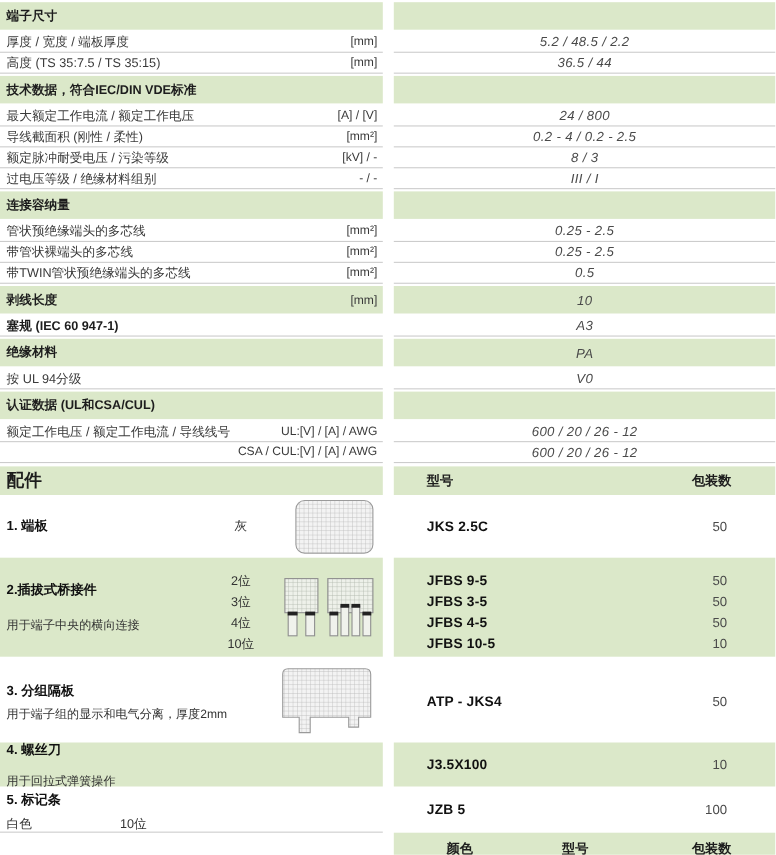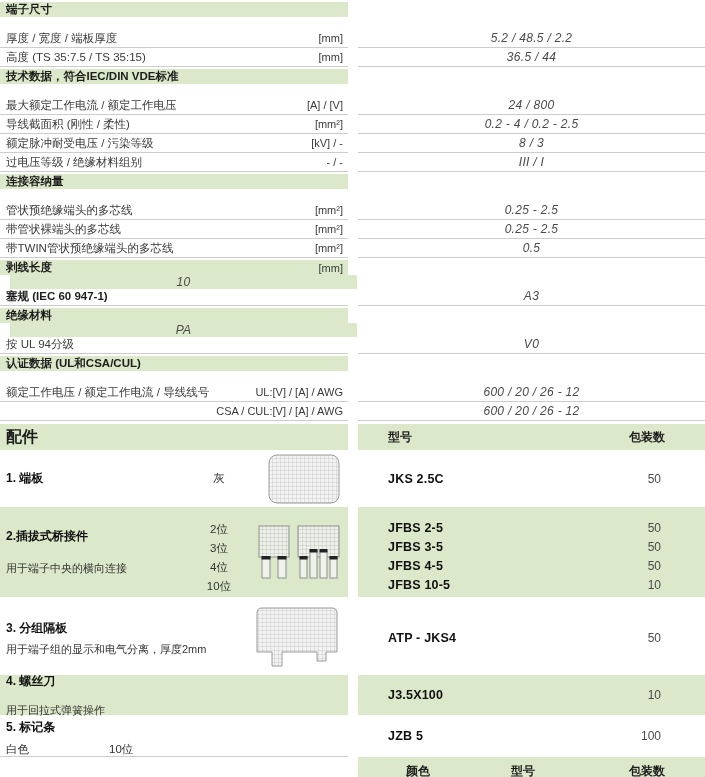--- a/index.html
+++ b/index.html
@@ -11,21 +11,21 @@
   }
   
   .srow { display:flex; }
   .lcell {
     width:348px; display:flex; justify-content:space-between; align-items:center;
     padding:0 5px 0 6px;
   }
   .rcell {
     width:347px; margin-left:10px; display:flex; align-items:center; justify-content:center;
   }
-  .hdr { height:25px; margin:2px 0;flex-direction:column; }
+  .hdr { height:25px; margin:2px 0; }
   .hdr .lcell, .hdr .rcell { background:#dbe8c9; }
   .hdr .lab { font-weight:bold; color:#1d1d1d; font-size:11.5px; }
   .drow { height:19px; }
   .drow .lcell, .drow .rcell { border-bottom:1px solid #cccccc; }
   .lab { font-size:11.5px; color:#3a3a3a; white-space:nowrap; }
   .boldlab .lab { font-weight:bold; color:#1d1d1d; }
   .unit { font-size:11px; color:#3a3a3a; white-space:nowrap; }
   .val { font-size:12px; color:#4a4a4a; letter-spacing:0.3px;font-style:italic; }
   
   .acc-hdr { display:flex; height:26px; margin-top:3px; }
@@ -340,21 +340,21 @@
         <rect x="72" y="36" width="7" height="21" fill="#f0f2ec" stroke="#8f8f8f" stroke-width="1"></rect>
         <rect x="41.5" y="35" width="8" height="3.5" fill="#222"></rect>
         <rect x="51.5" y="28" width="8" height="3.5" fill="#222"></rect>
         <rect x="61.5" y="28" width="8" height="3.5" fill="#222"></rect>
         <rect x="71.5" y="35" width="8" height="3.5" fill="#222"></rect>
       </svg>
     </span>
   </div>
   <div class="ab-right rlist">
     <div class="prow">
-      <span class="model">JFBS 2-5</span>
+      <span class="model">JFBS 9-5</span>
       <span class="qty">50</span>
     </div>
     <div class="prow">
       <span class="model">JFBS 3-5</span>
       <span class="qty">50</span>
     </div>
     <div class="prow">
       <span class="model">JFBS 4-5</span>
       <span class="qty">50</span>
     </div>

